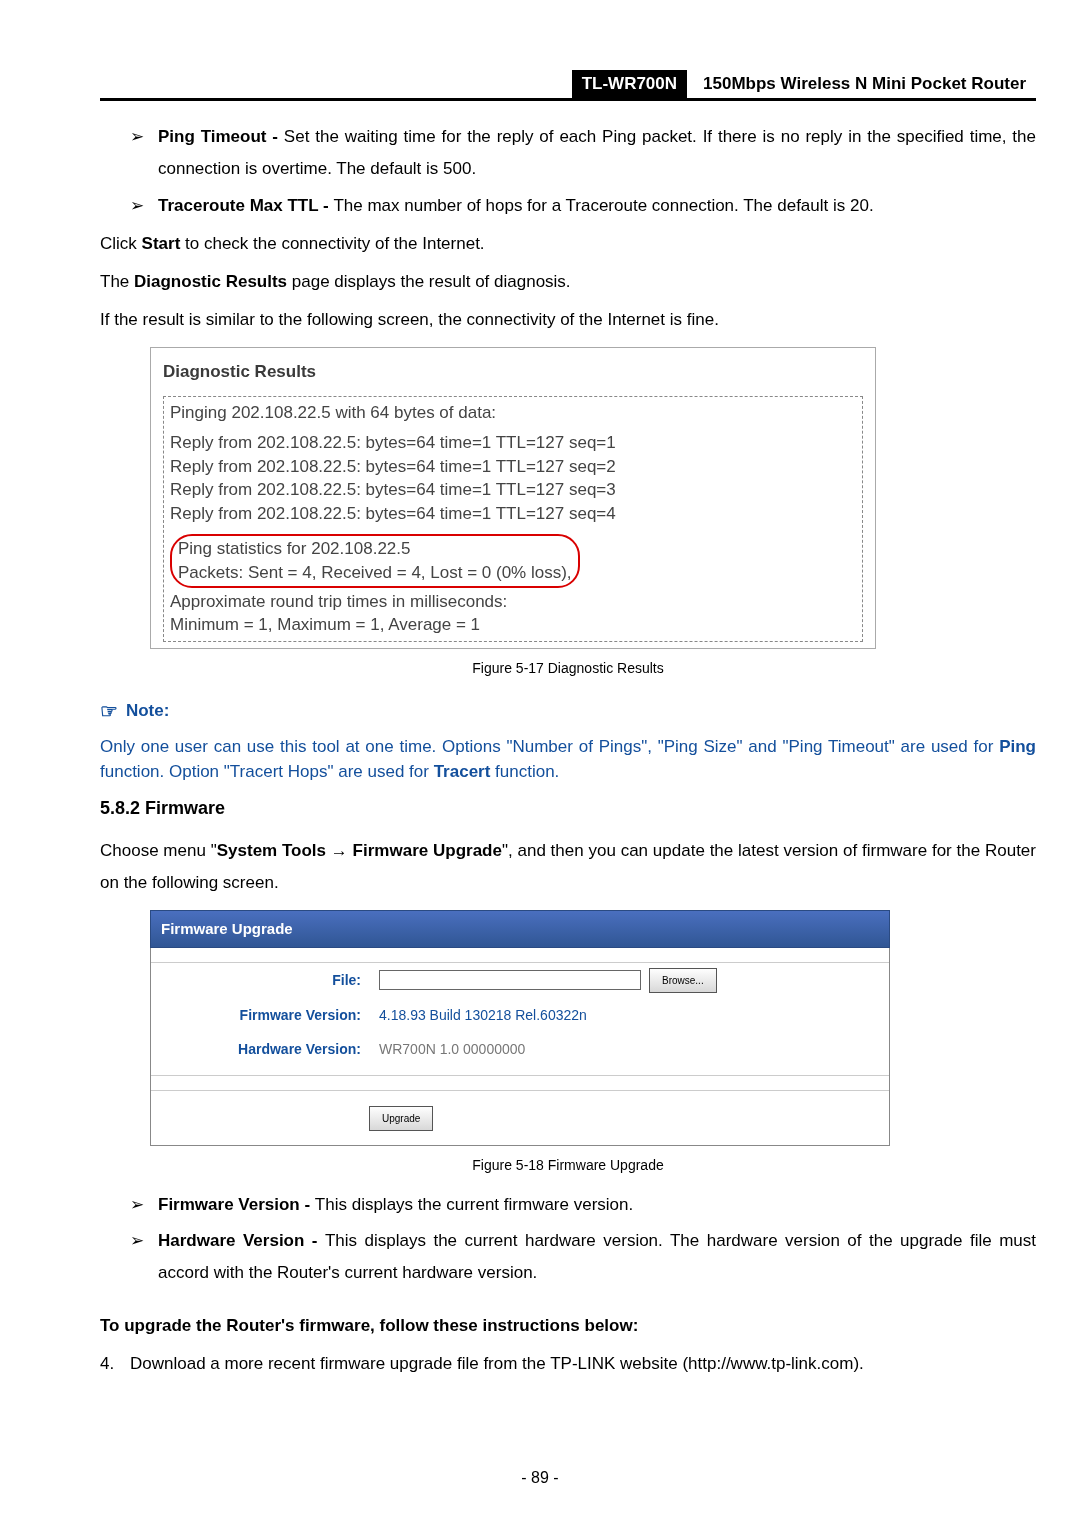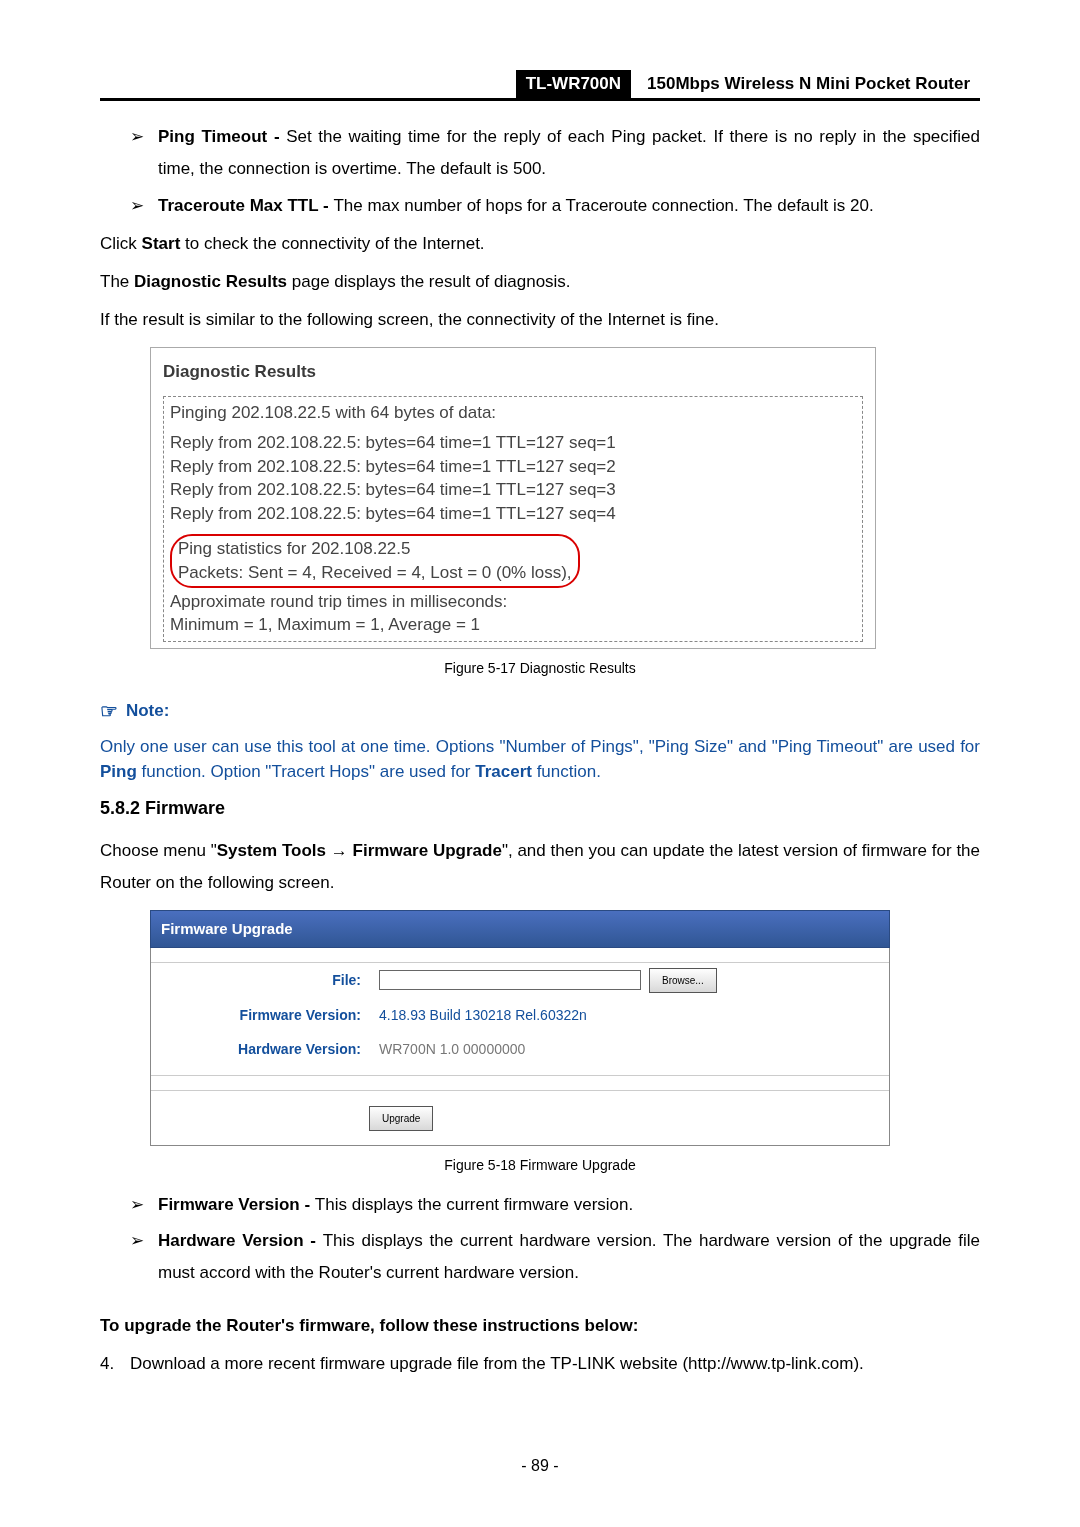--- a/index.html
+++ b/index.html
@@ -5,21 +5,21 @@
   body {
     margin: 0;
     padding: 0;
     background: #fff;
     font-family: Arial, sans-serif;
     width: 1080px;
     height: 1527px;
     position: relative;
   }
   .page {
-    padding: 70px 100px 40px 100px;
+    padding: 70px 44px 40px 100px;
   }
   .header-bar {
     display: flex;
     justify-content: flex-end;
     border-bottom: 3px solid #000;
     margin-bottom: 20px;
   }
   .model-box {
     background: #000;
     color: #fff;
@@ -183,21 +183,21 @@
   }
   .num-col {
     width: 30px;
   }
   .num-text {
     flex: 1;
     text-align: justify;
   }
   .page-num {
     position: absolute;
-    bottom: 52px;
+    bottom: 40px;
     width: 100%;
     text-align: center;
     font-size: 16px;
   }
 </style>
 </head>
 <body>
 
 <div class="page">
   <div class="header-bar">

